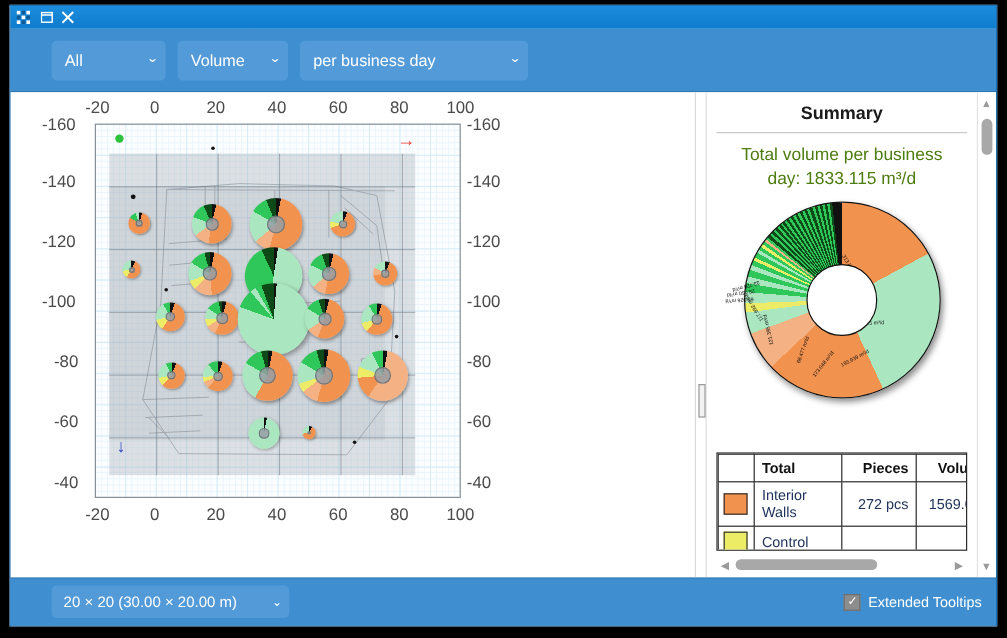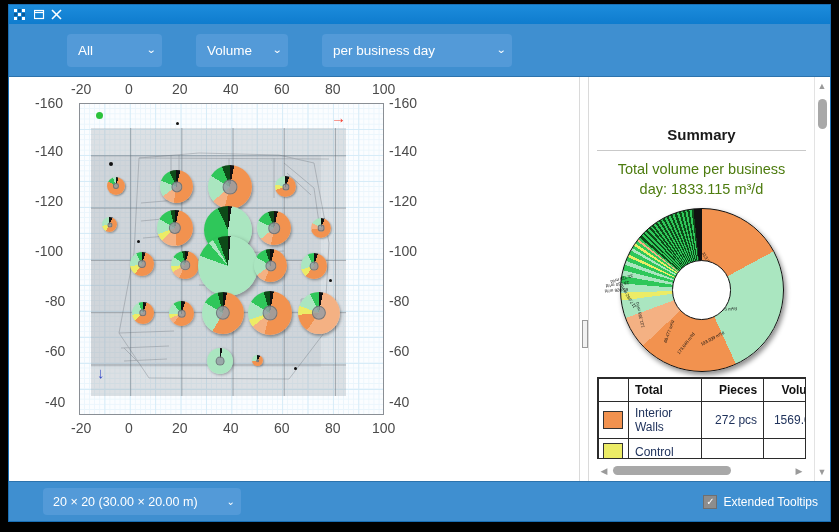--- a/index.html
+++ b/index.html
@@ -58,21 +58,20 @@
   }
   .combo {
     background: #539ad8;
     border-radius: 4px;
     height: 33px;
     display: flex; align-items: center;
     padding: 0 7px 0 11px;
     color: #ffffff; font-size: 13.5px;
     position: relative;
     cursor: default;
-    margin-left: 24px;
   }
   .combo .lbl { flex: 1 1 auto; white-space: nowrap; }
   .combo .caret {
     margin-left: 10px; font-size: 10px; line-height: 1;
     transform: scaleX(1.25);
   }
   #combo-scope { width: 95px; }
   #combo-metric { width: 92px; }
   #combo-period { width: 190px; }
   
@@ -174,21 +173,20 @@
     position: relative;
     background: #ffffff;
     overflow: hidden;
     min-width: 0;
   }
   #summary-inner {
     position: absolute;
     left: 0; top: 0; right: 16px; bottom: 0;
     padding: 6px 8px 0 8px;
     overflow: hidden;
-    margin-top: 40px;
   }
   #summary-title {
     text-align: center; font-size: 15px; font-weight: bold;
     color: #1a1a1a; padding: 3px 0 7px 0;
     border-bottom: 1px solid #c9c9c9;
   }
   #summary-total {
     text-align: center; font-size: 14.5px; color: #4d7c0f;
     padding: 9px 10px 6px 10px; line-height: 1.35;
   }

